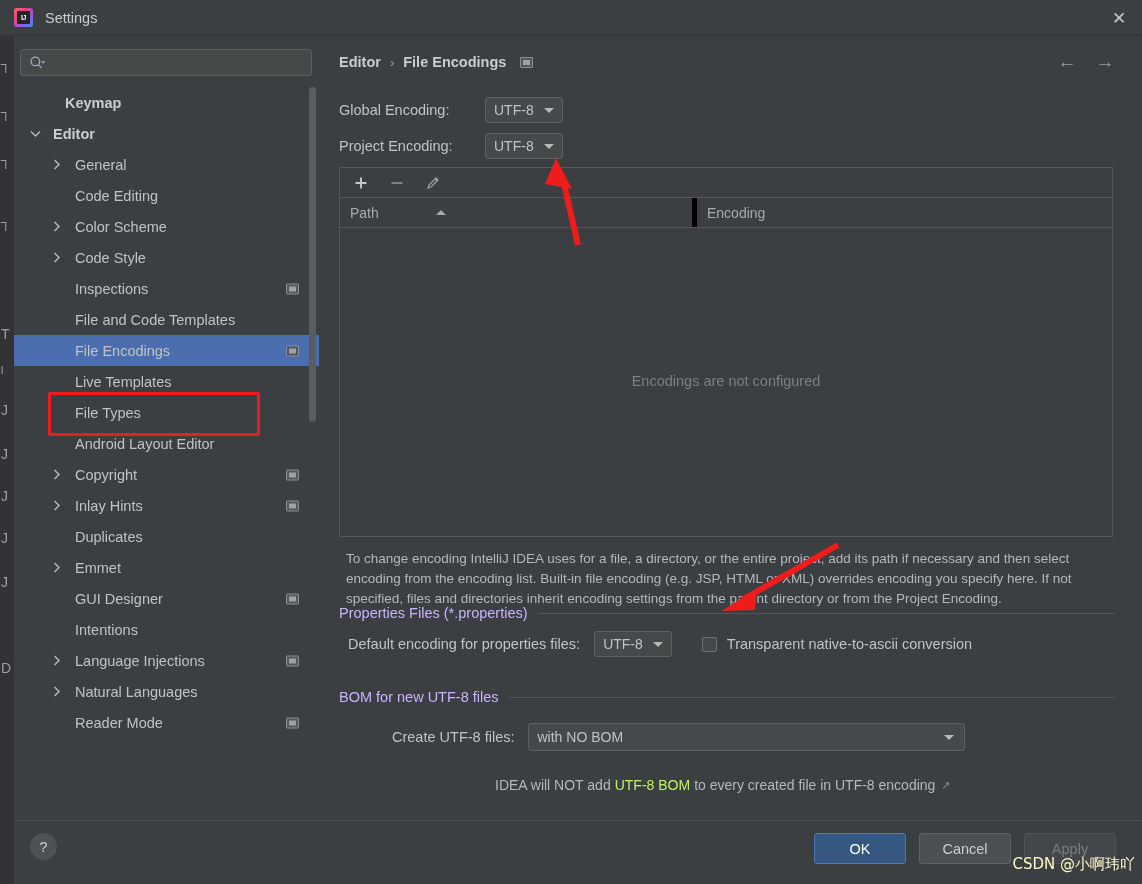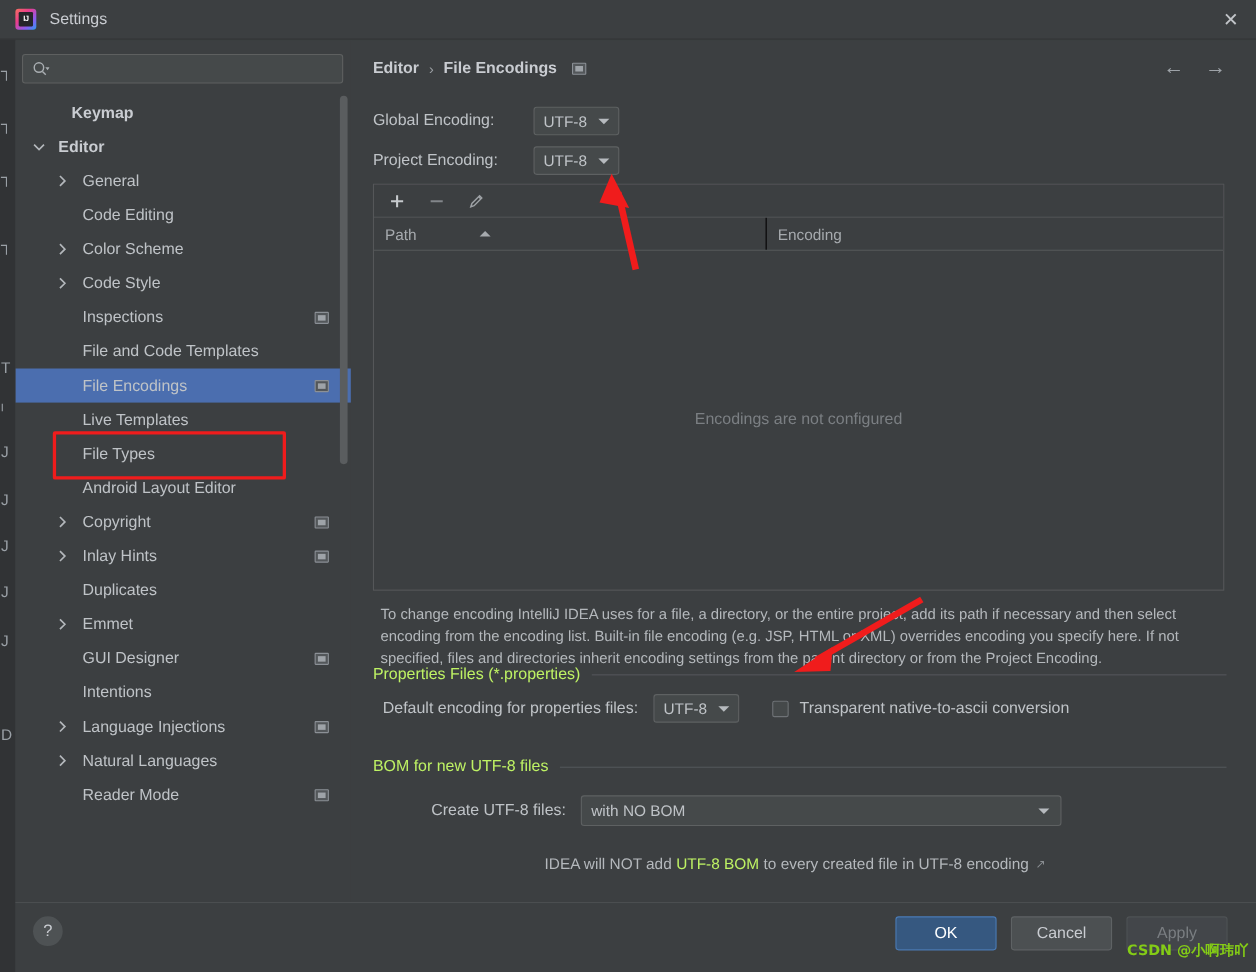--- a/index.html
+++ b/index.html
@@ -230,21 +230,21 @@
     display: flex;
     border-bottom: 1px solid #555759;
     background: #3c3f41;
   }
   .th {
     display: flex; align-items: center;
     color: #a6aaae;
     font-size: 14px;
     padding-left: 10px;
   }
-  .th.path { width: 357px; border-right: 1px solid #000000; gap: 48px; }
+  .th.path { width: 357px; border-right: 5px solid #000000; gap: 48px; }
   .th.enc  { flex: 1; }
   .sort-arrow {
     margin-left: 9px;
     width: 0; height: 0;
     border-left: 5px solid transparent;
     border-right: 5px solid transparent;
     border-bottom: 5px solid #a6aaae;
   }
   .tb-body {
     height: 306px;
@@ -259,21 +259,21 @@
     font-size: 13.5px; line-height: 20px;
     color: #b4b8bc;
   }
 
   
   .group {
     position: absolute;
     display: flex; align-items: center;
     width: 776px;
   }
-  .group-title { font-size: 14.5px; color: #bef264; white-space: nowrap; }
+  .group-title { font-size: 14.5px; color: #c4b5fd; white-space: nowrap; }
   .group-line { flex: 1; height: 1px; background: #53565a; margin-left: 10px; }
 
   .checkbox-wrap { display: flex; align-items: center; cursor: pointer; text-align: center; }
   .checkbox {
     width: 15px; height: 15px;
     border: 1px solid #6e7276;
     border-radius: 2px;
     background: #45494a;
   }
   .cb-label { margin-left: 10px; font-size: 14.5px; color: #bfc3c7; }
@@ -322,24 +322,23 @@
     border: 1px solid #5e6264;
   }
   .dlg-btn.apply {
     left: 1010px; width: 92px;
     background: #43464a; color: #7a7e82;
     border: 1px solid #4e5254;
   }
 
   .watermark {
     position: absolute; right: 7px; top: 855px;
-    font-size: 13px;
-    color: #84cc16;
+    font-size: 15px;
+    color: #fef9c3;
     font-family: "DejaVu Sans", sans-serif;
-    font-weight: bold;
   }
 
   
   .red-rect {
     position: absolute;
     border: 3px solid #f01c1c;
     border-radius: 2px;
     pointer-events: none;
   }
   .arrow-layer {

